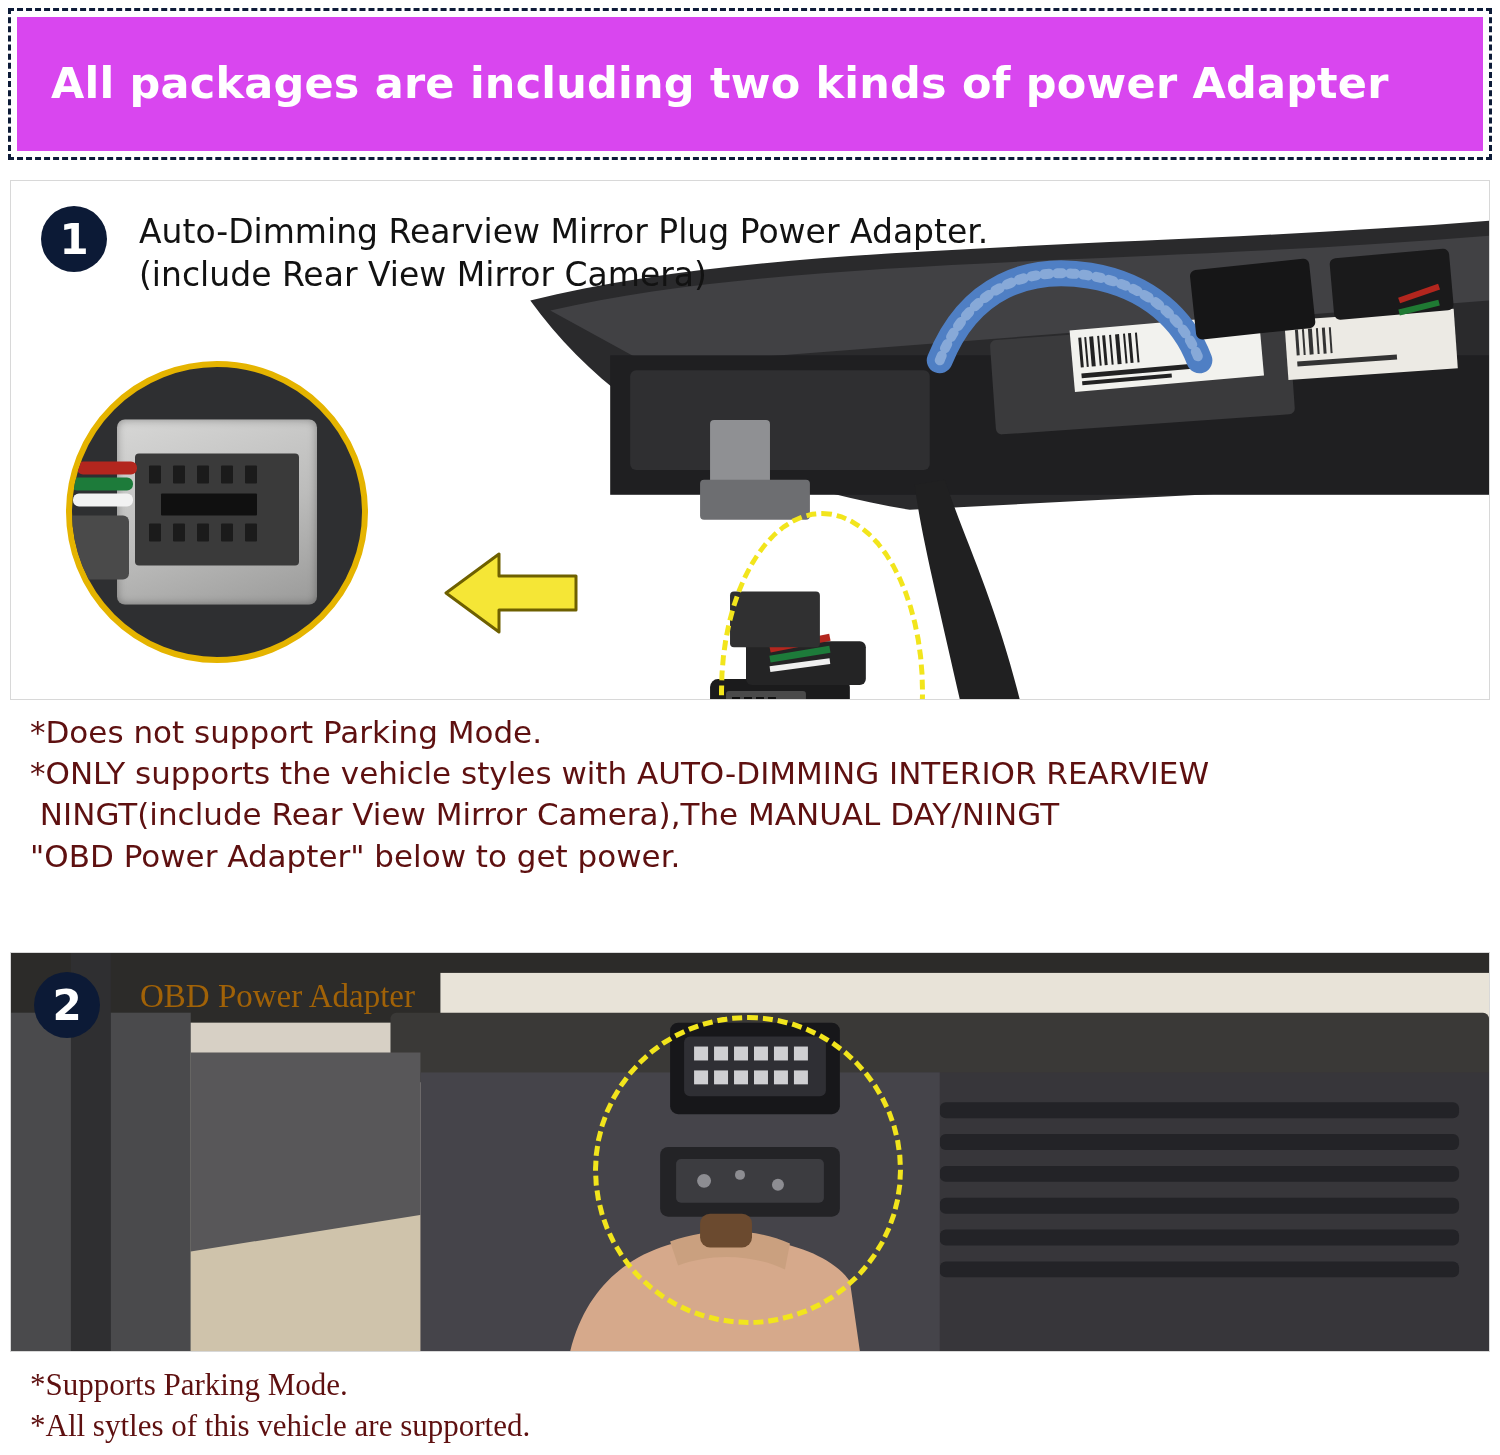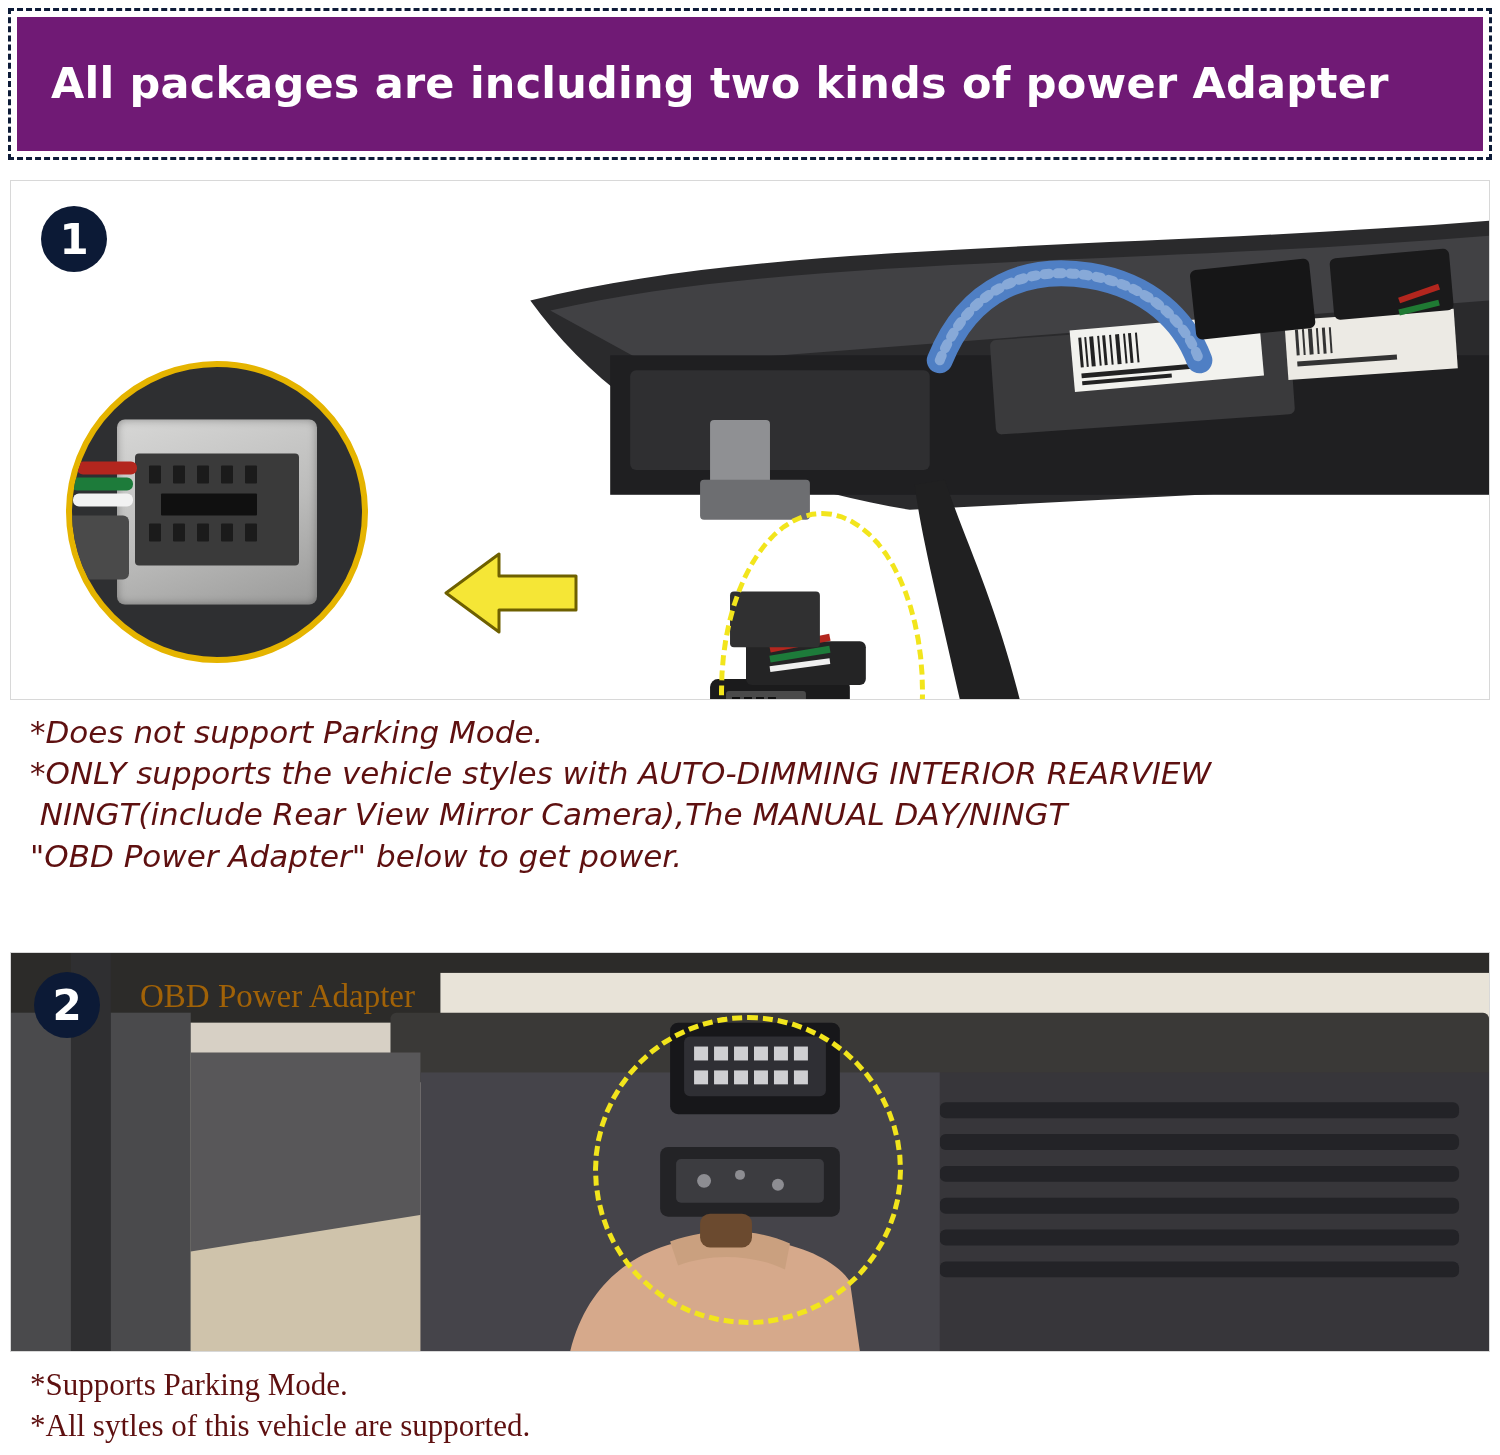--- a/index.html
+++ b/index.html
@@ -22,21 +22,21 @@
     top: 8px;
     width: 1484px;
     height: 152px;
     border: 3px dashed #0d1b38;
     box-sizing: border-box;
     padding: 6px;
   }
   .banner {
     width: 100%;
     height: 100%;
-    background: #701a75;
+    background: #d946ef;
     box-sizing: border-box;
     padding: 14px 21px 14px 34px;
     display: flex;
     align-items: center;
   }
   .banner-title {
     color: #ffffff;
     font-size: 43px;
     font-weight: bold;
     line-height: 1.25;
@@ -158,21 +158,20 @@
   
   .notes1 {
     position: absolute;
     left: 30px;
     top: 712px;
     width: 1450px;
     font-size: 31px;
     line-height: 1.33;
     color: #5e1010;
     font-family: "DejaVu Sans", sans-serif;
-    font-style: italic;
   }
   .notes1 .ln { white-space: pre-wrap; }
 
   
   .panel2 {
     position: absolute;
     left: 10px;
     top: 952px;
     width: 1480px;
     height: 400px;
@@ -311,20 +310,24 @@
       <div class="wire" style="left:-44px;top:74px;width:60px;background:#f2f2f2;"></div>
       <div style="position:absolute;left:-58px;top:96px;width:70px;height:64px;background:#4a4a4a;border-radius:6px;"></div>
     </div>
   </div>
 
   <svg class="arrow" viewBox="0 0 140 95">
     <polygon points="5,47 58,8 58,30 135,30 135,64 58,64 58,86" fill="#f5e636" stroke="#6e6000" stroke-width="3" stroke-linejoin="round"></polygon>
   </svg>
 
   <div class="badge" id="badge1">1</div>
+  <div class="caption1">
+    <div>Auto-Dimming Rearview Mirror Plug Power Adapter.</div>
+    <div>(include Rear View Mirror Camera)</div>
+  </div>
 </div>
 
 <div class="notes1">
   <div class="ln">*Does not support Parking Mode.</div>
   <div class="ln">*ONLY supports the vehicle styles with AUTO-DIMMING INTERIOR REARVIEW</div>
   <div class="ln"> NINGT(include Rear View Mirror Camera),The MANUAL DAY/NINGT</div>
   <div class="ln">"OBD Power Adapter" below to get power.</div>
 </div>
 
 <div class="panel2">

